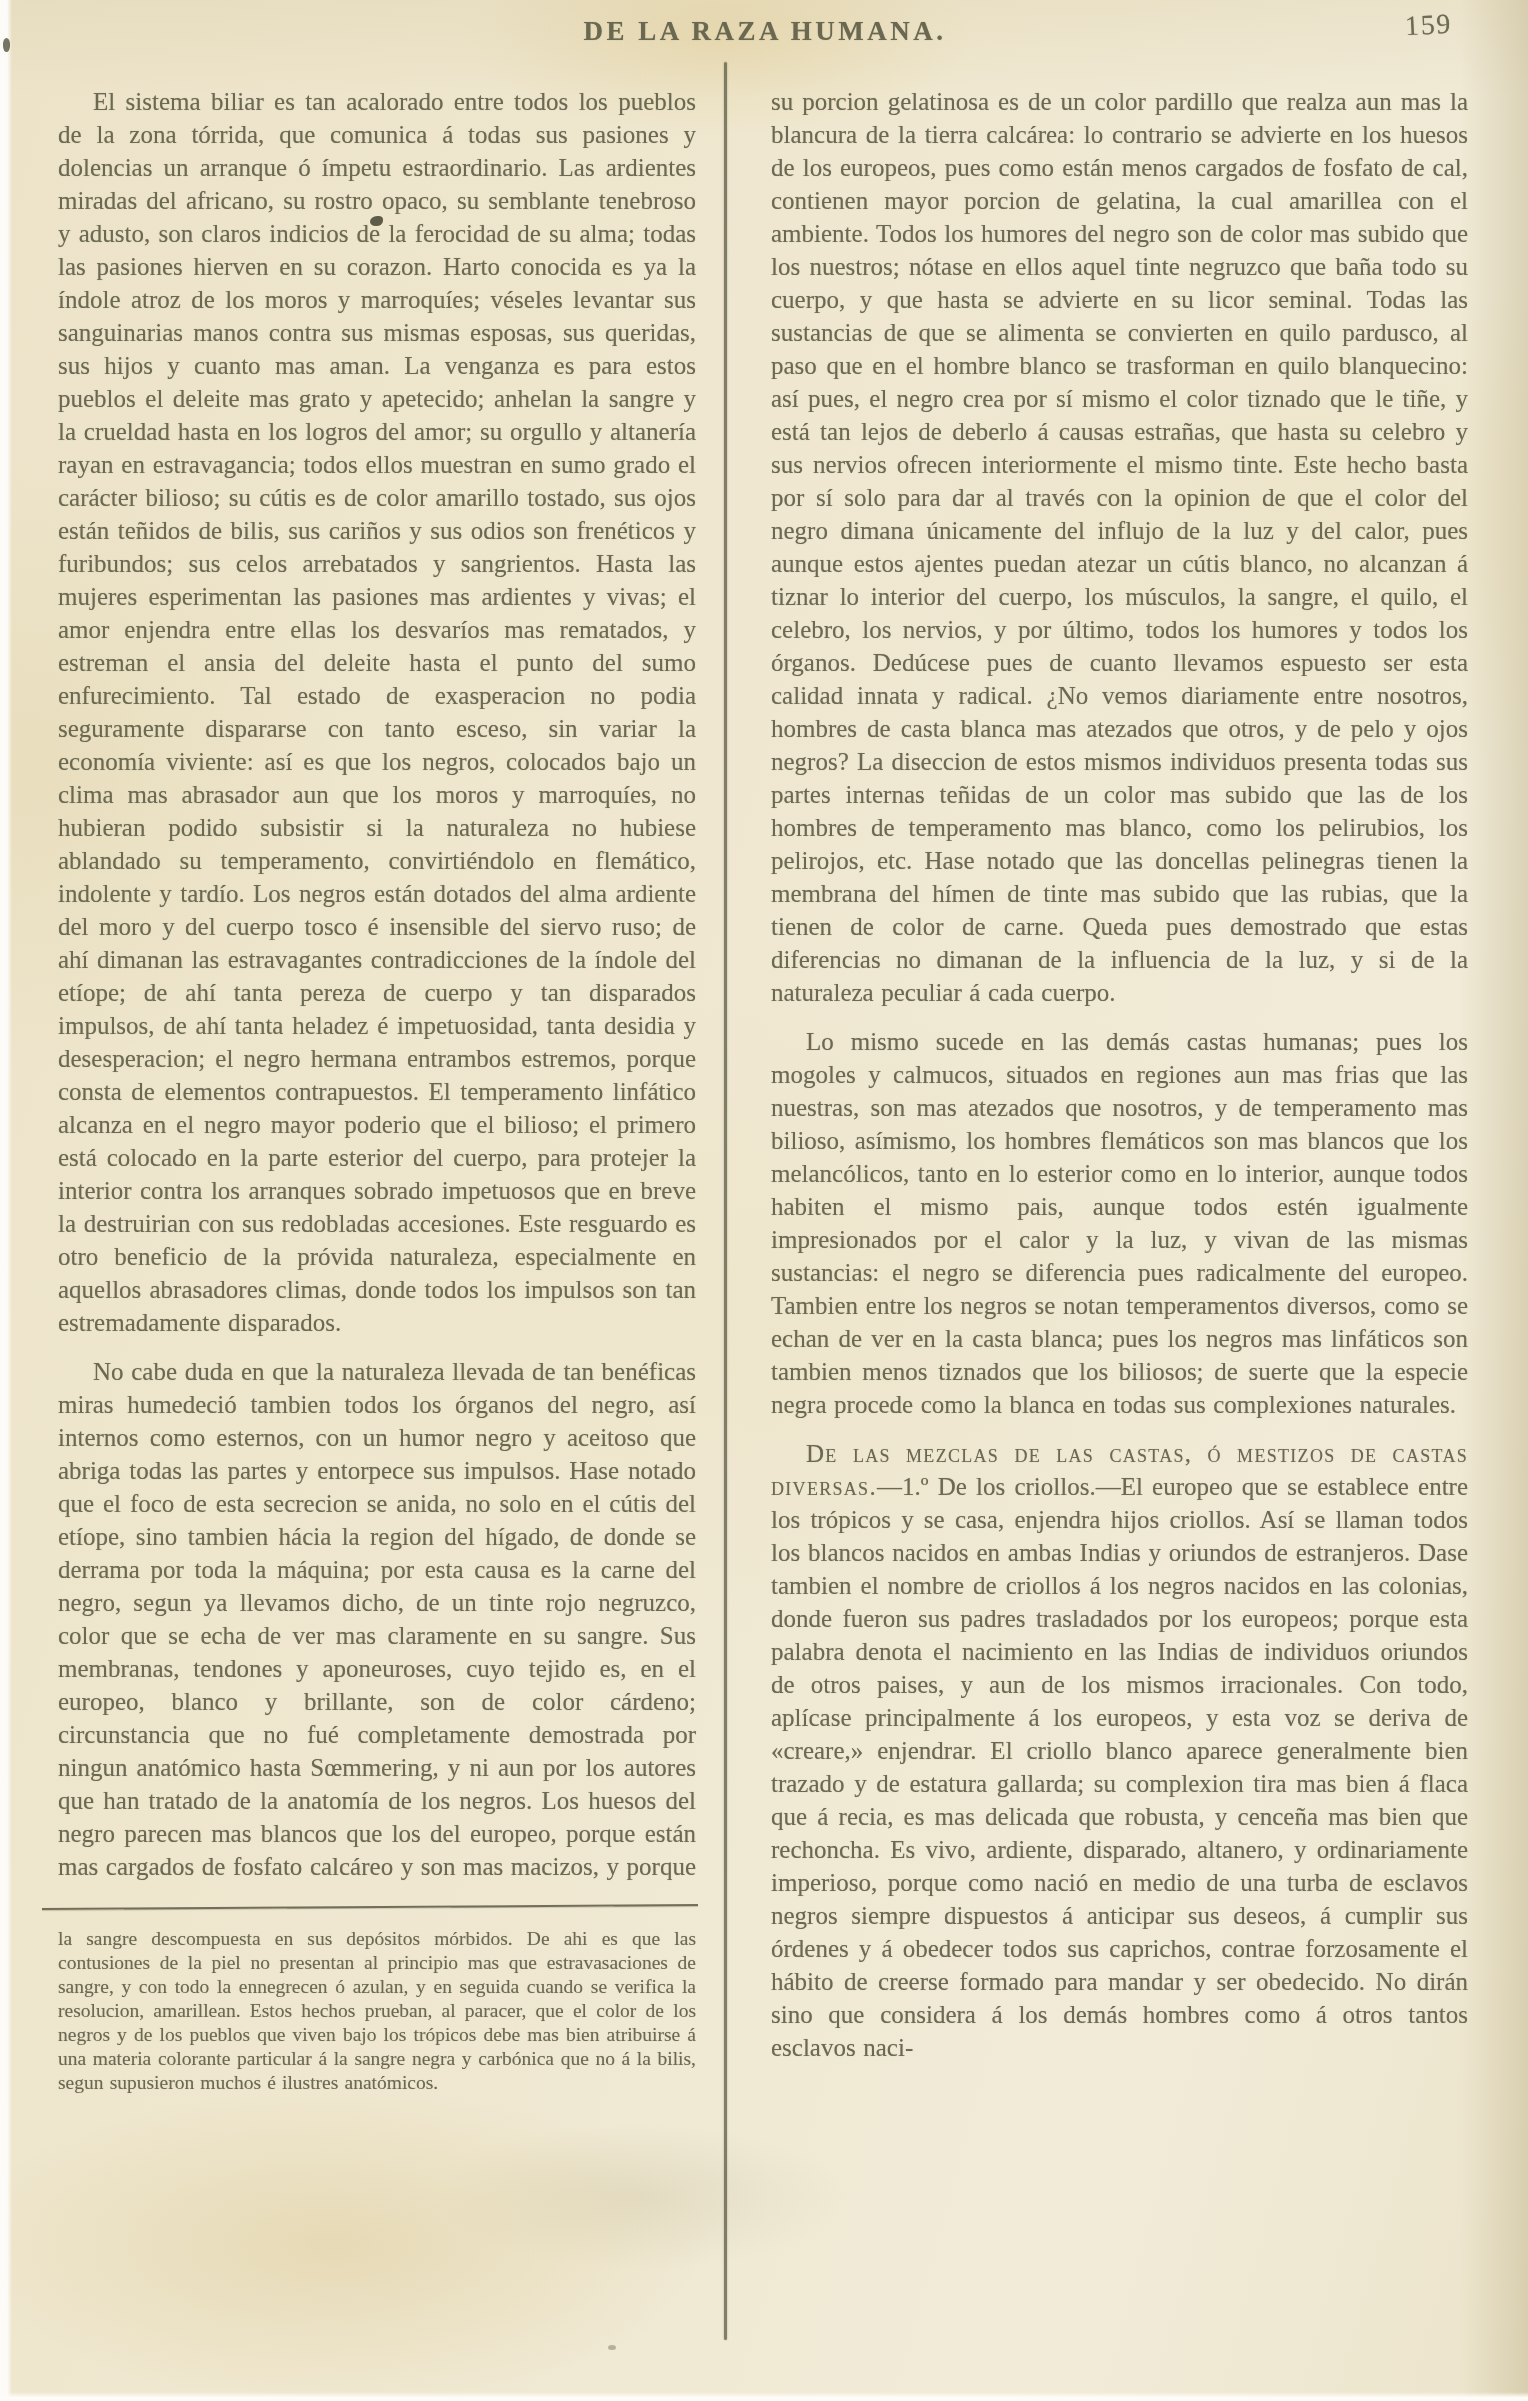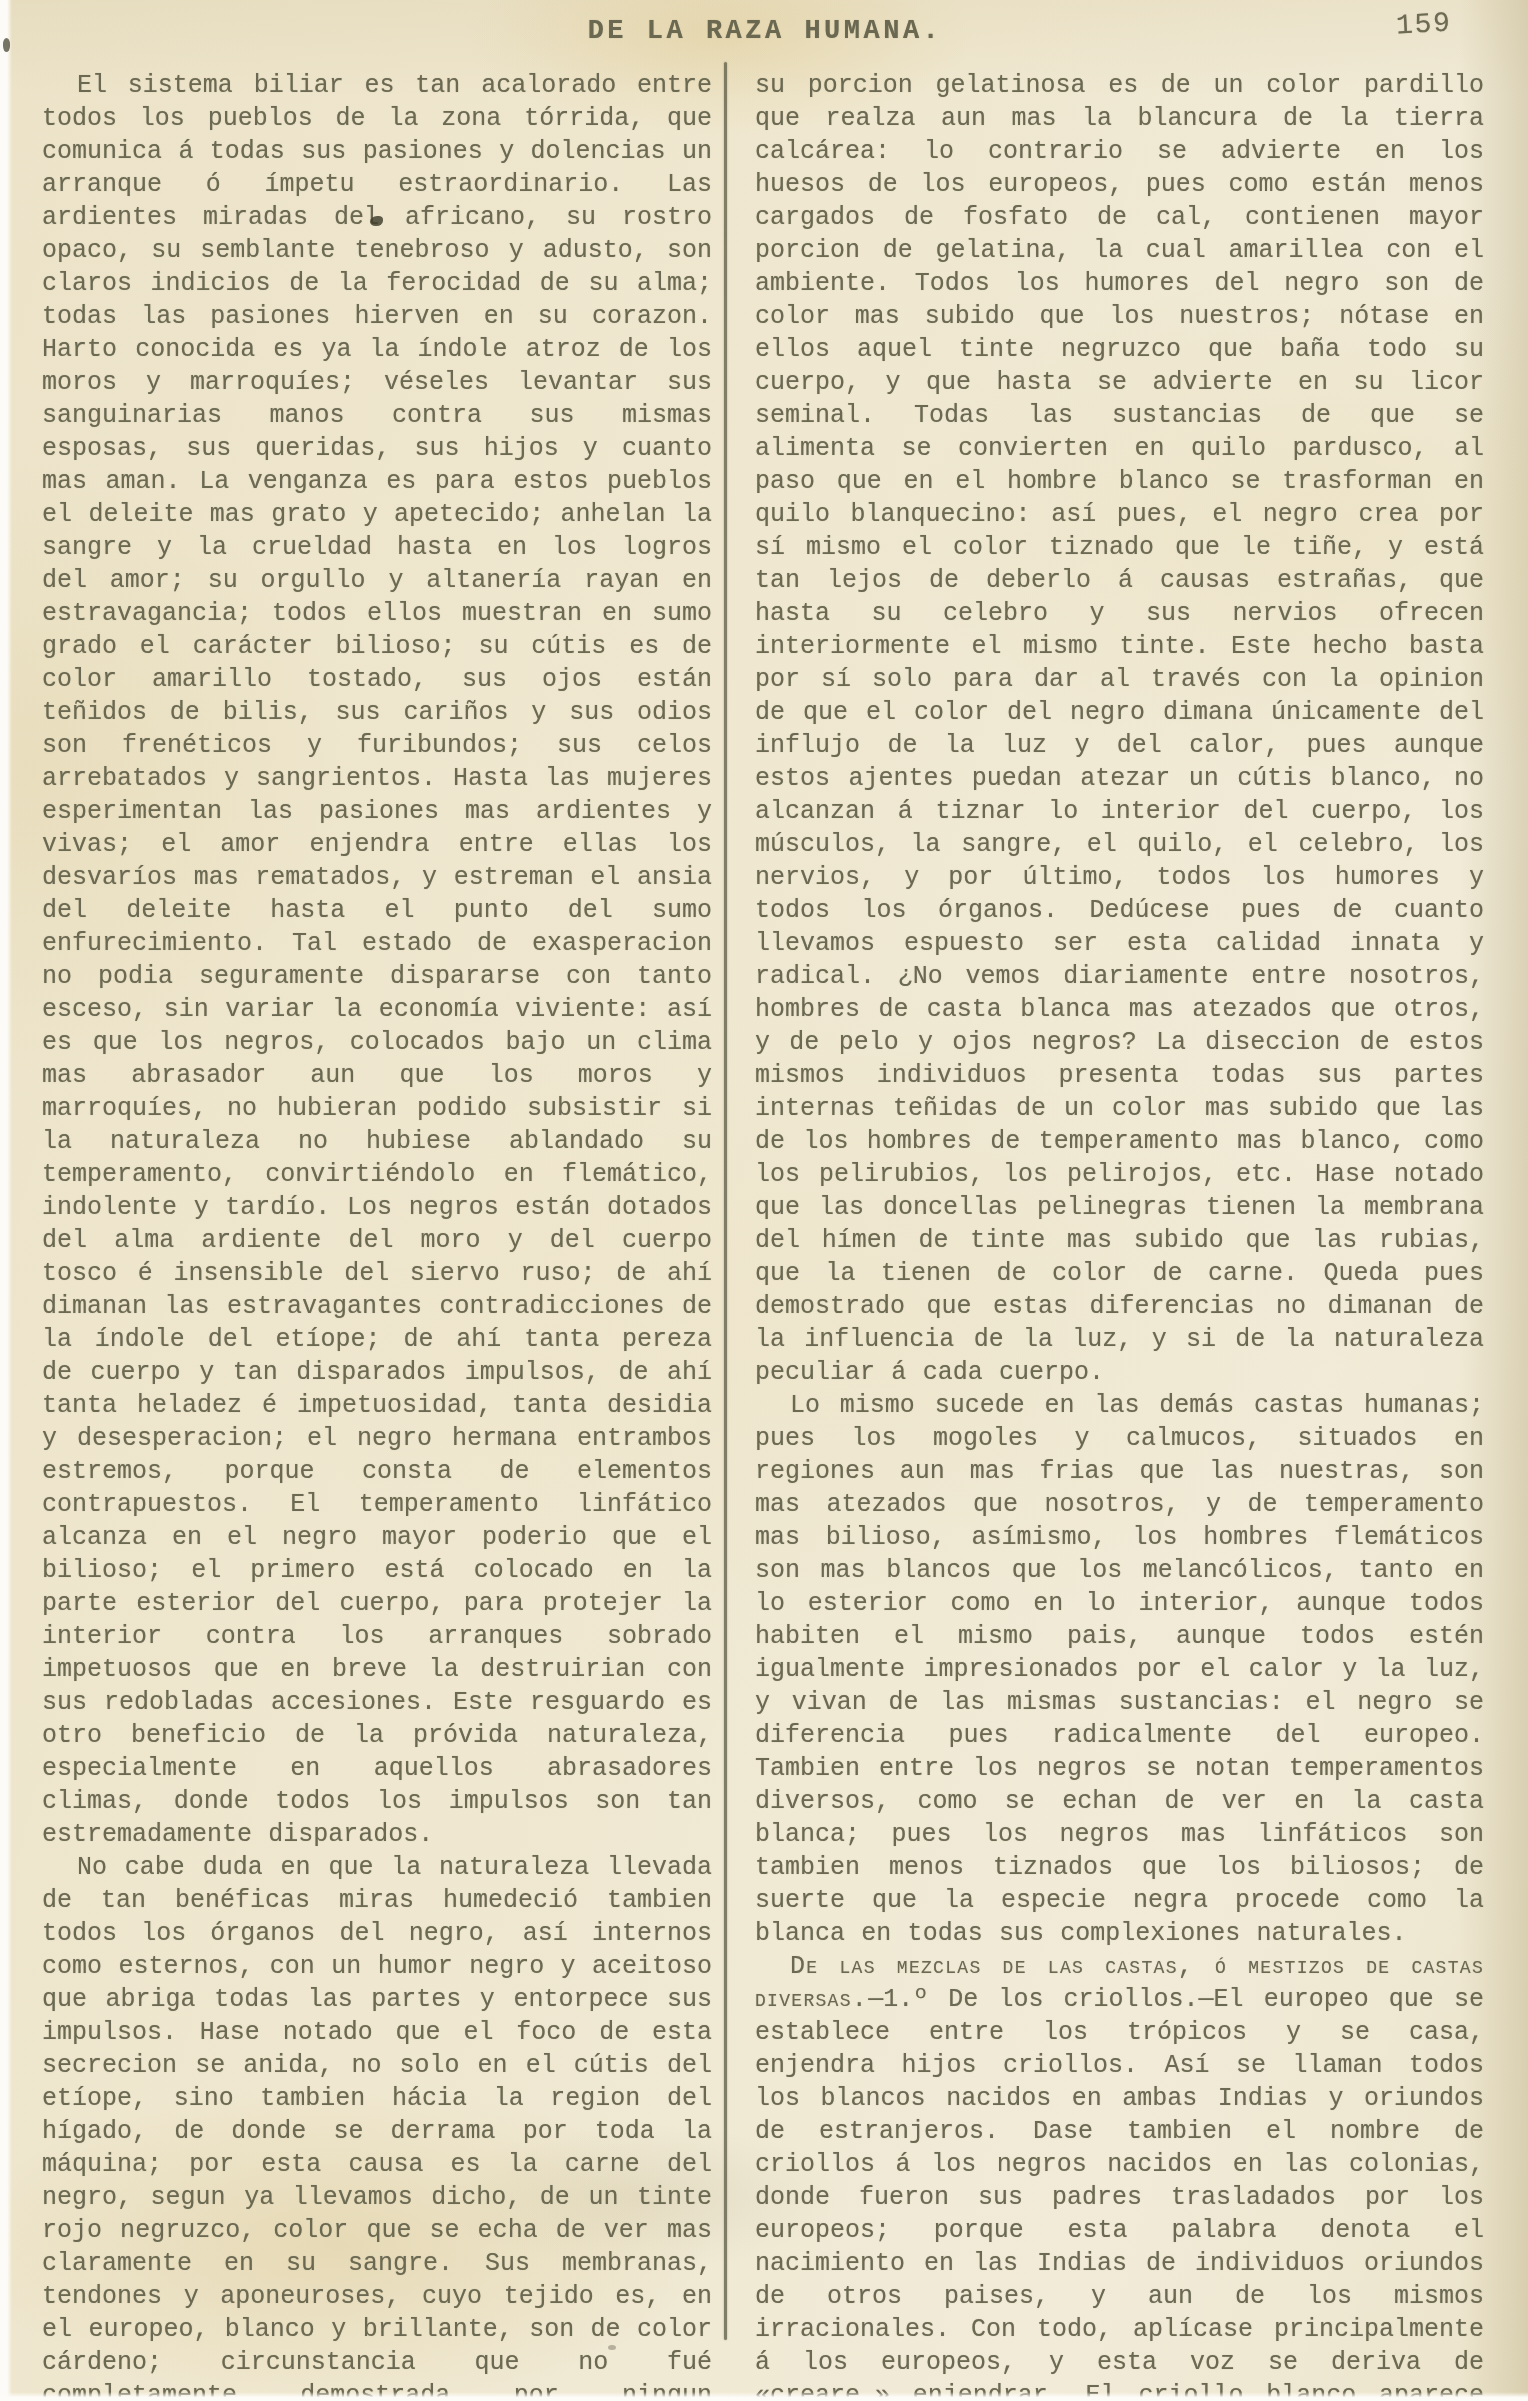--- a/index.html
+++ b/index.html
@@ -3,21 +3,21 @@
 <meta charset="utf-8">
 <style>
   html, body { margin: 0; padding: 0; background: #ffffff; }
   .page {
     position: relative;
     width: 1528px;
     height: 2401px;
     overflow: hidden;
     background:
       linear-gradient(105deg, #ece3c9 0%, #efe7cf 40%, #f1ebd8 78%, #ece4cb 100%);
-    font-family: Liberation Mono, monospace;
+    font-family: Liberation Serif, serif;
     color: #6b6952;
   }
   .stains {
     position: absolute; inset: 0; pointer-events: none;
     background:
       radial-gradient(364px 139px at 47% 1.5%, rgba(216,190,118,0.30), transparent 70%),
       radial-gradient(606px 364px at 88% 22%, rgba(219,199,134,0.16), transparent 72%),
       radial-gradient(450px 433px at 2% 32%, rgba(213,192,126,0.18), transparent 70%),
       radial-gradient(537px 225px at 22% 93.5%, rgba(204,178,106,0.26), transparent 70%),
       radial-gradient(294px 104px at 42% 91.5%, rgba(140,128,82,0.12), transparent 70%),
@@ -37,21 +37,21 @@
   .pagenum {
     position: absolute; top: 8.7px; right: 76px;
     font-size: 28px; color: #6d6b54; letter-spacing: 1.7px;
     transform: rotate(-3deg);
     text-shadow: 0 0 0.9px rgba(106,104,81,0.5);
   }
   .col { position: absolute; top: 69px; }
   .col-left  { left: 42px;  width: 670px; }
   .col-right { left: 755px; width: 729px; }
   .para {
-    margin: 0; text-align: justify;
+    margin: 16px; text-align: justify;
     font-size: 25px; line-height: 33px;
     word-spacing: 1.3px;
     text-shadow: 0 0 0.9px rgba(107,105,82,0.45);
   }
   .para.indent { text-indent: 35px; }
   .seg-smallcaps { font-variant: small-caps; letter-spacing: 1.3px; }
   .divider {
     position: absolute; left: 724px; top: 62px;
     width: 2.6px; height: 2278px;
     background: rgba(86,84,62,0.72);

